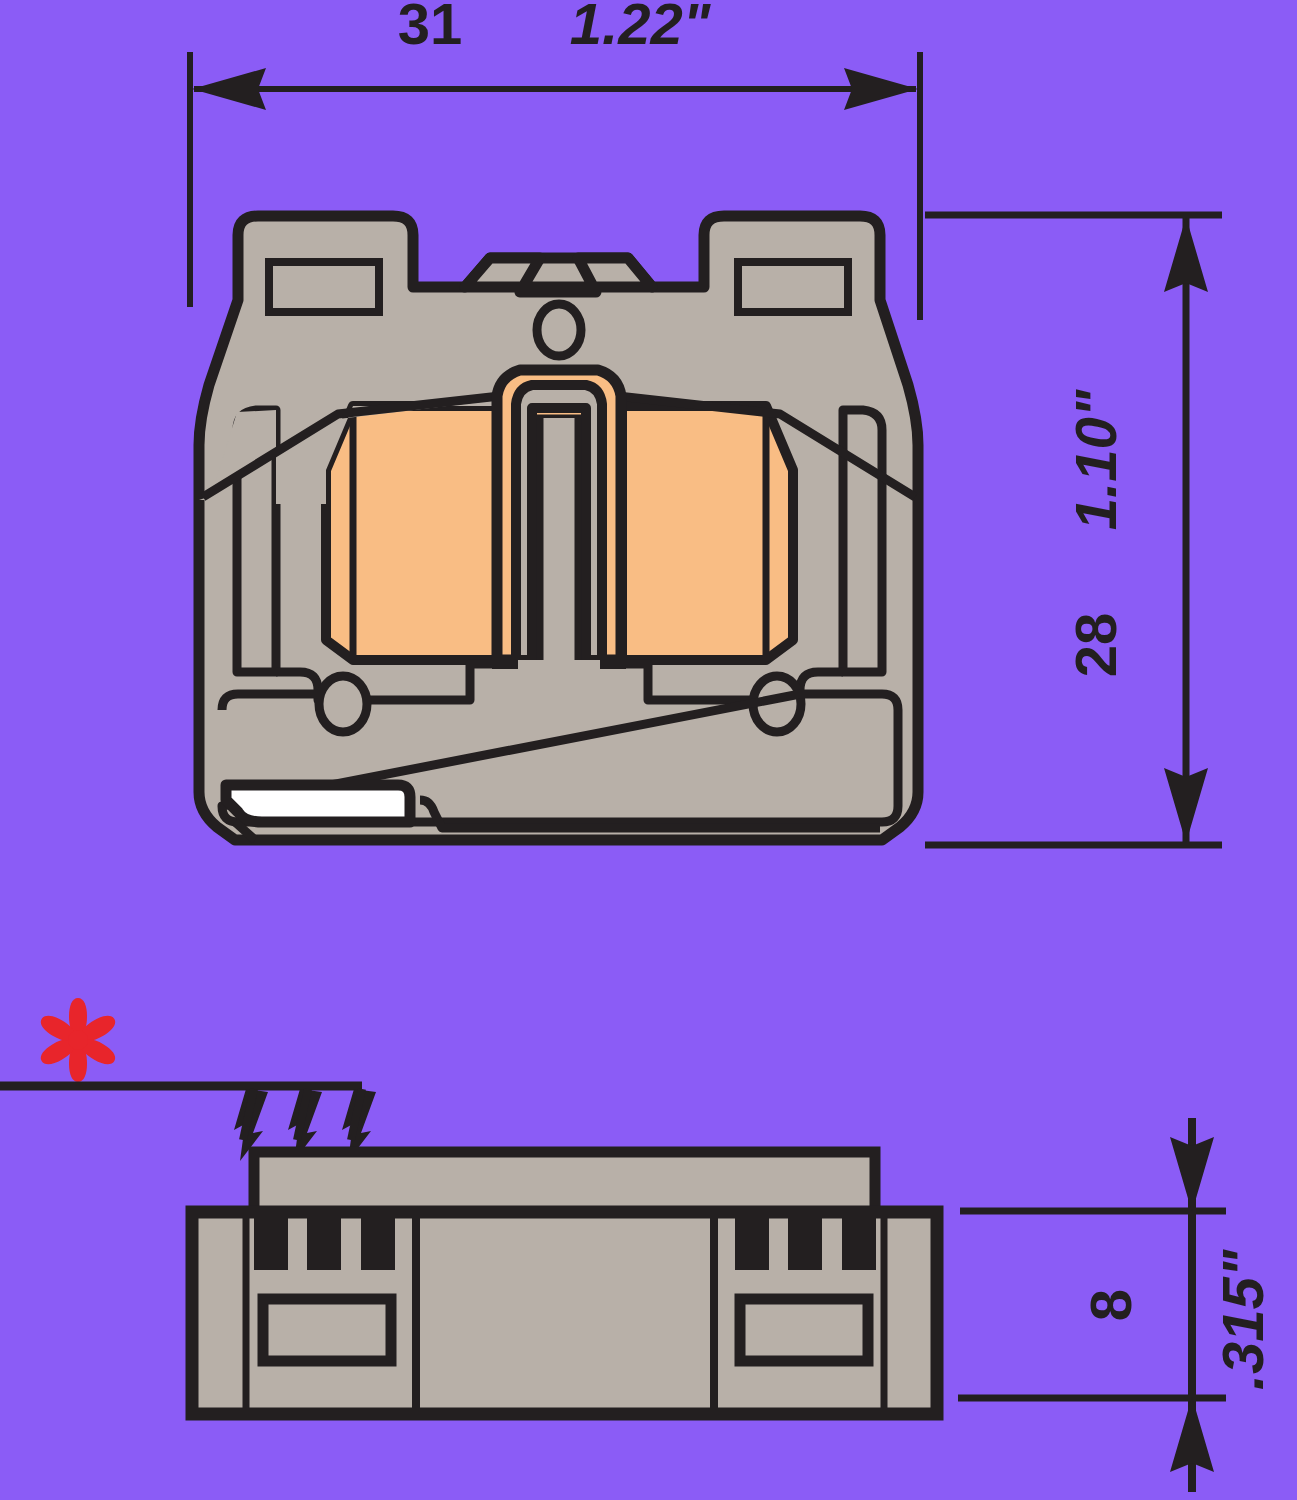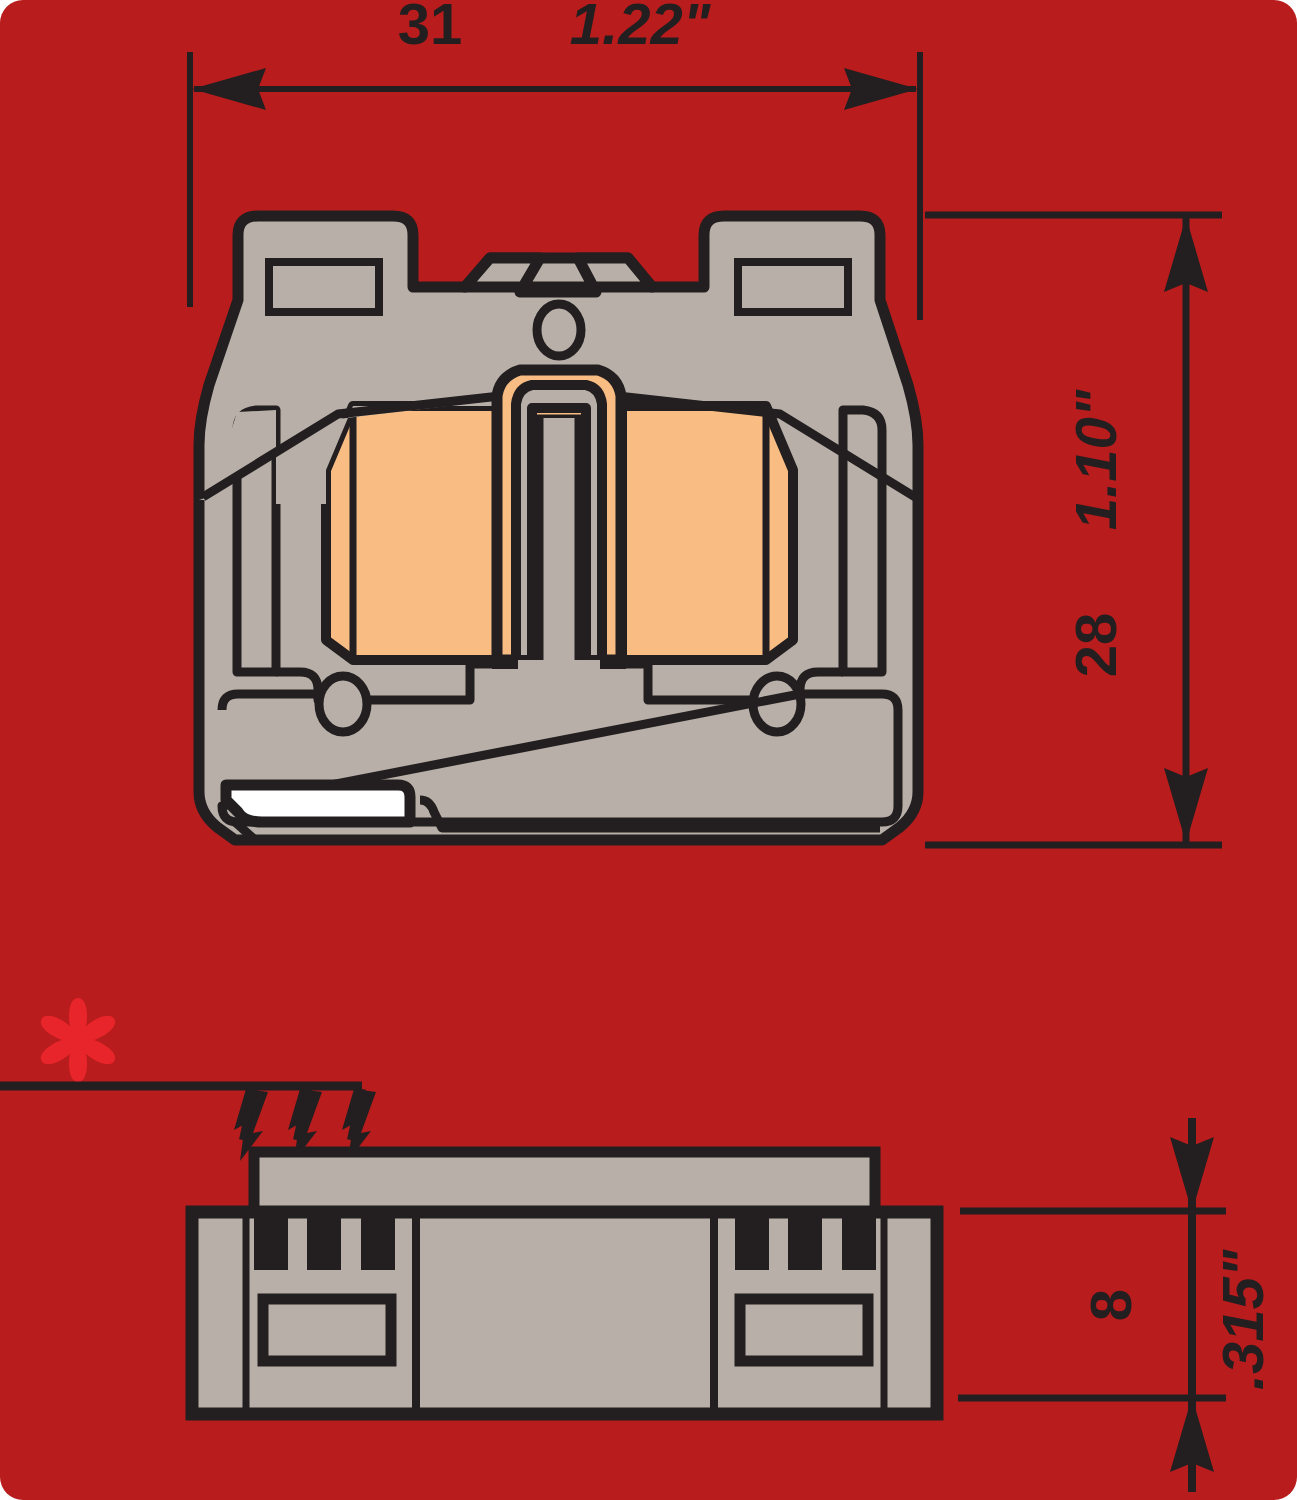--- a/index.html
+++ b/index.html
@@ -11,22 +11,21 @@
   body {
     width: 1297px;
     height: 1500px;
     font-family: "Liberation Sans", sans-serif;
     overflow: hidden;
   }
   #drawing-root {
     position: relative;
     width: 1297px;
     height: 1500px;
-    background: #b91c1c;
-    border-radius: 23px;
+    background: #8b5cf6;
   }
   svg.dwg {
     position: absolute;
     top: 0;
     left: 0;
     width: 1297px;
     height: 1500px;
     display: block;
   }
   .dim-text {

